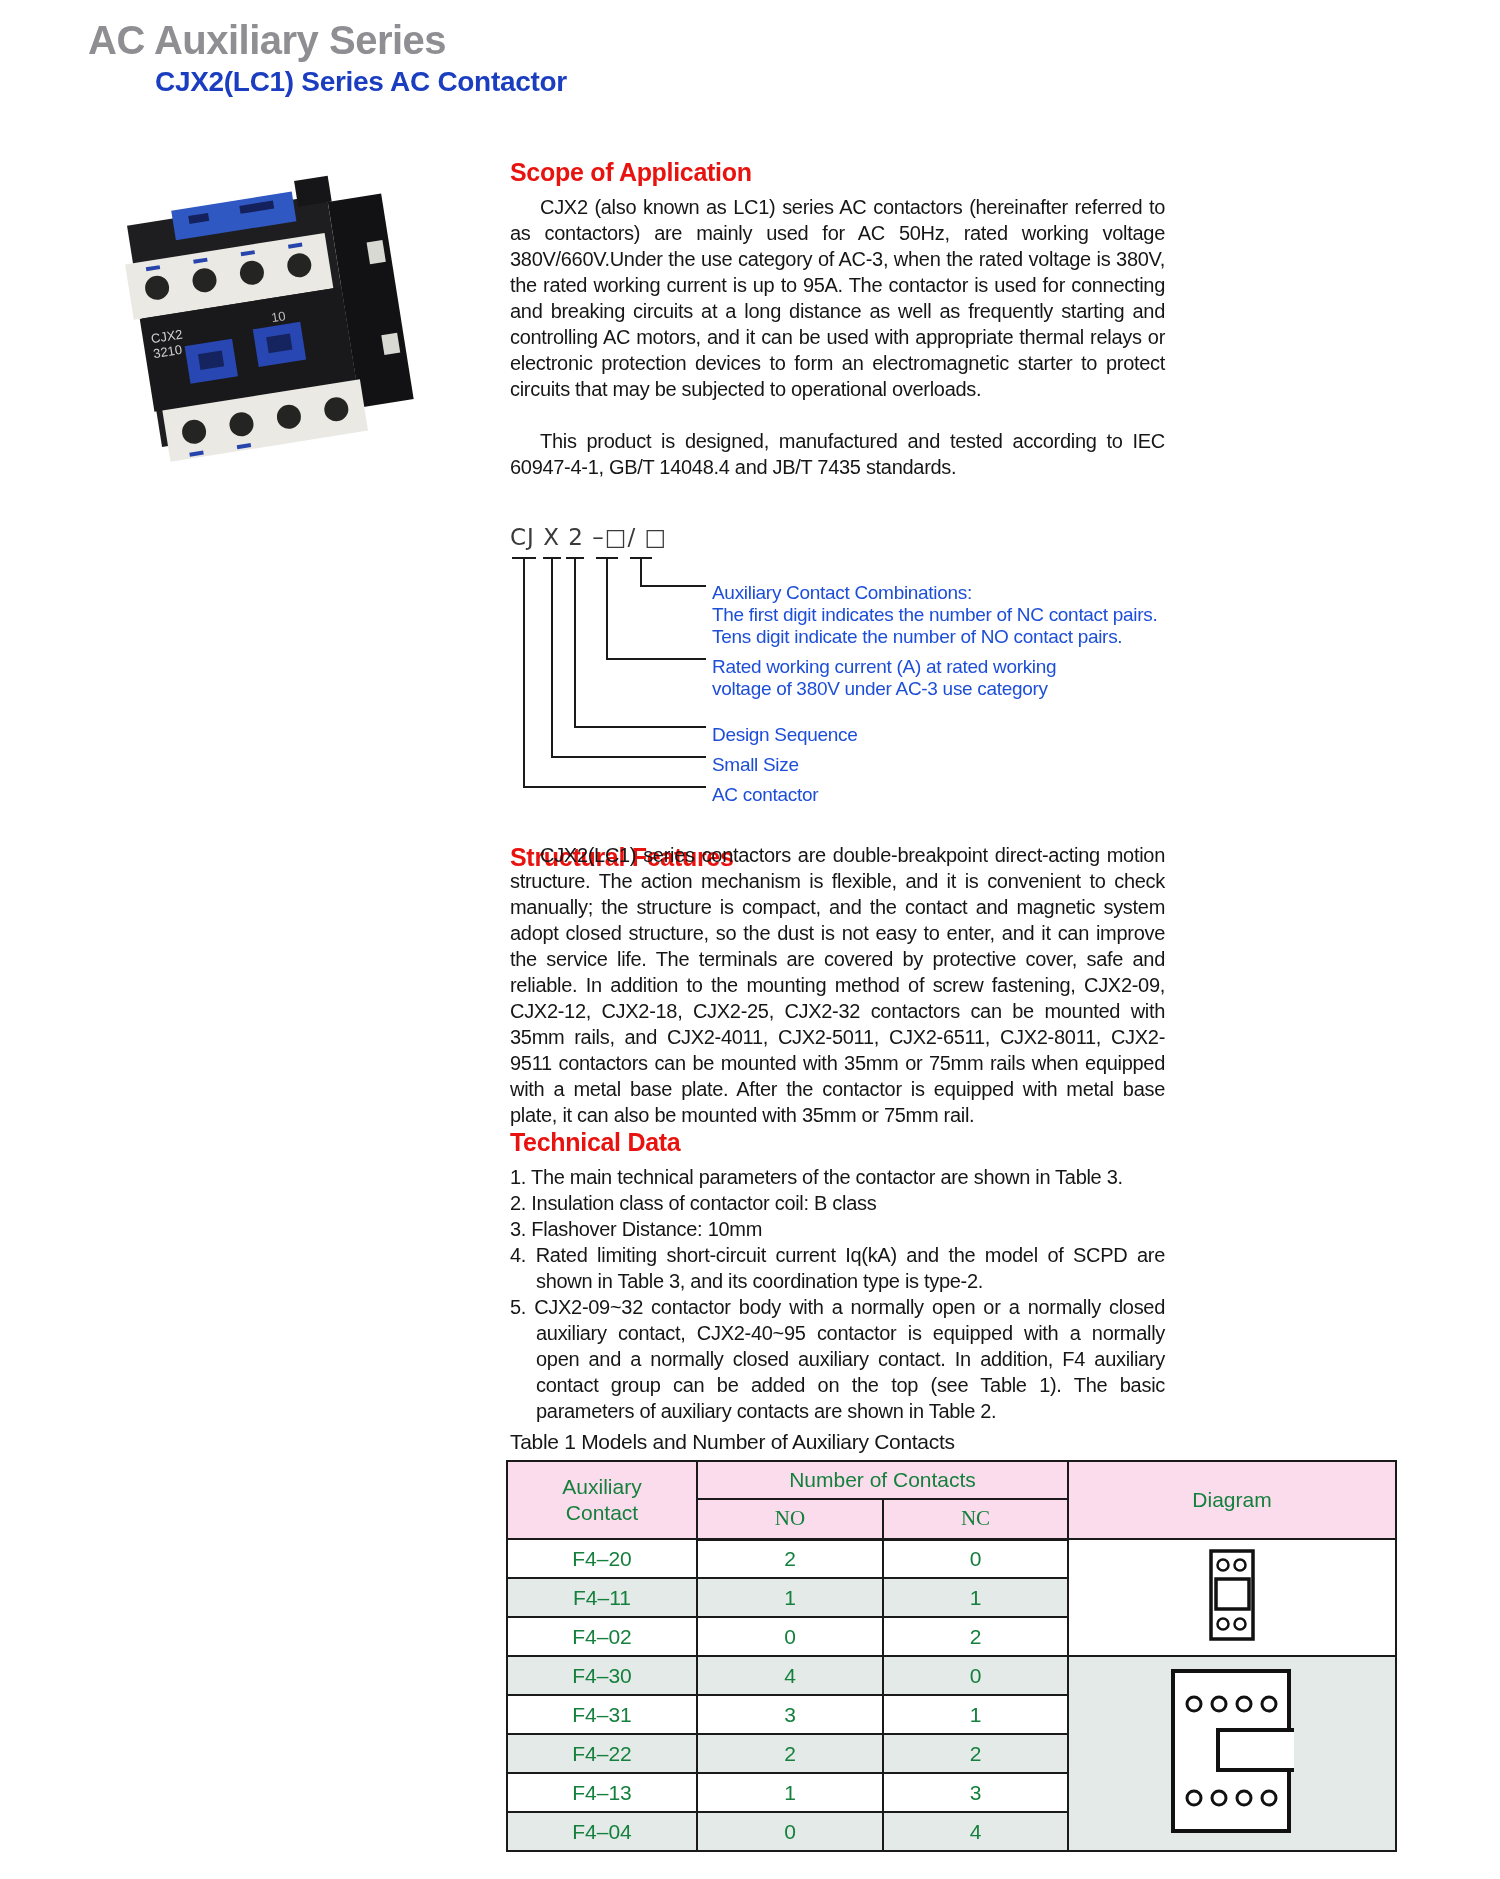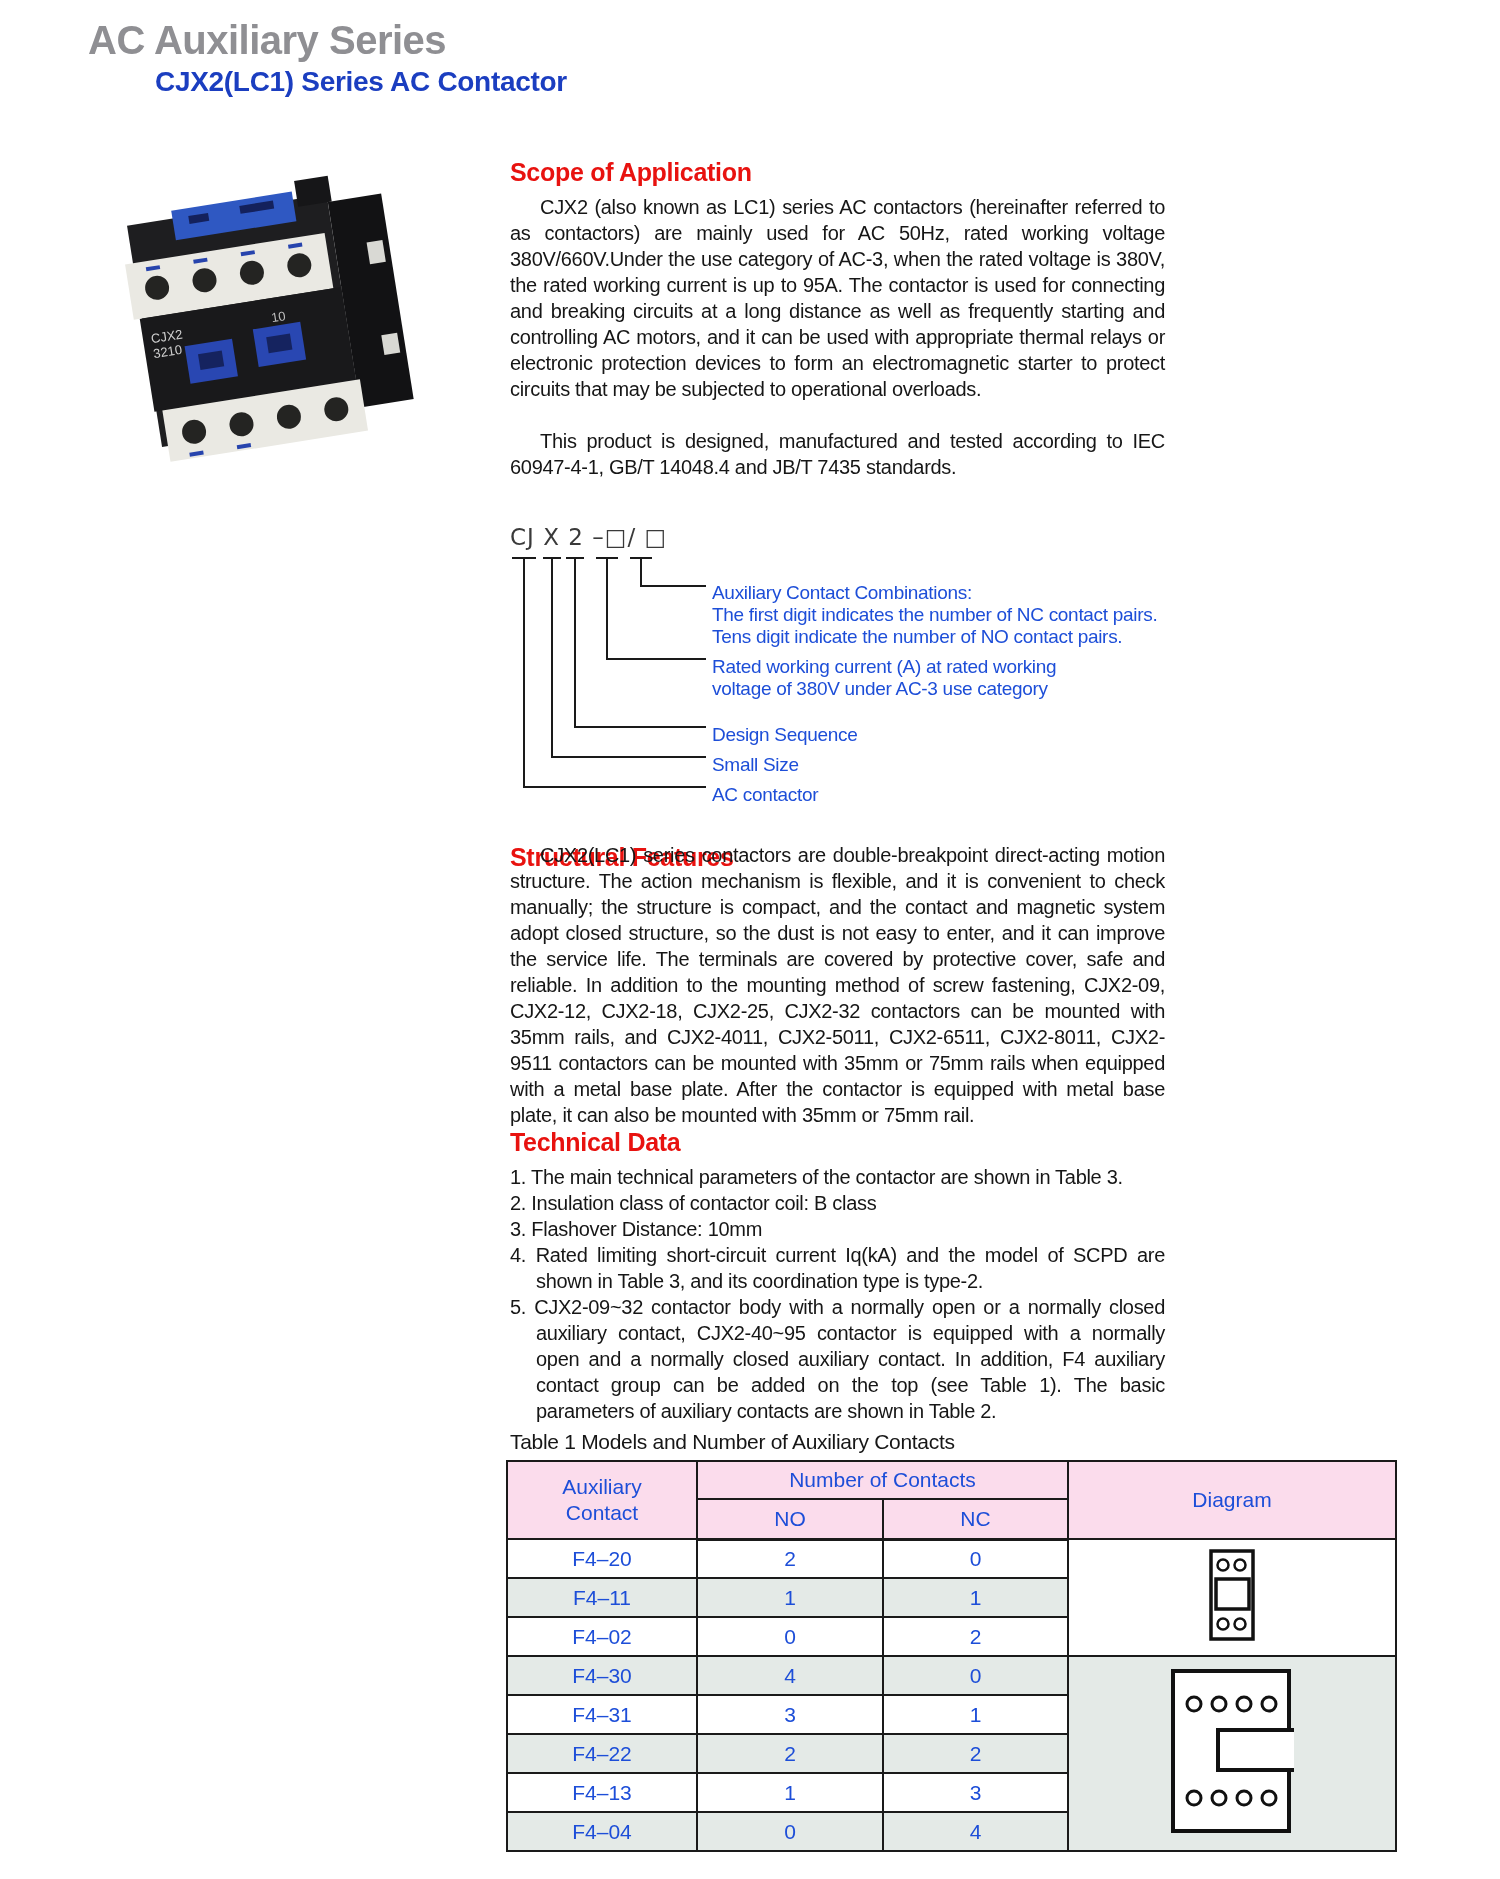--- a/index.html
+++ b/index.html
@@ -21,28 +21,28 @@
              padding-left:26px;text-indent:-26px;}
   
   .desig{left:510px;top:524px;width:660px;height:282px;}
   .desig-code{position:absolute;left:0;top:0;font-size:23px;color:#3a3a3a;letter-spacing:1px;
               font-family:"DejaVu Sans","Liberation Sans",sans-serif;}
   .desig-label{position:absolute;left:202px;white-space:nowrap;font-size:19px;line-height:22px;
                letter-spacing:-0.3px;color:#1d4ed8;margin-top:8px;}
   
   .tbl-caption{left:510px;top:1430px;font-size:21px;letter-spacing:-0.3px;color:#161616;}
   table.aux{position:absolute;left:506px;top:1460px;border-collapse:collapse;table-layout:fixed;
-            width:889px;font-size:21px;color:#1d4ed8;}
+            width:889px;font-size:21px;color:#15803d;}
   table.aux th,table.aux td{border:2px solid #1a1a1a;text-align:center;vertical-align:middle;
             font-weight:normal;padding:0;}
   table.aux .hdr{background:#fbdcec;}
   table.aux tr.alt td{background:#e4eae7;}
   table.aux td.diag{background:#ffffff;}
   .thin-b{border-bottom-width:1px !important;}
-  .thick-b{border-bottom-width:3px !important;}
+  .thick-b{border-bottom-width:3px !important;font-family:Liberation Serif, serif;}
   .r1{height:38px;} .r2{height:40px;} .rb{height:39px;}
   .hdr-2line{line-height:26px;}
 </style>
 </head>
 <body>
 
 <div class="abs page-title">AC Auxiliary Series</div>
 <div class="abs page-subtitle">CJX2(LC1) Series AC Contactor</div>
 
 <svg class="abs" style="left:92px;top:158px;" width="336" height="306" viewBox="0 0 336 306">

